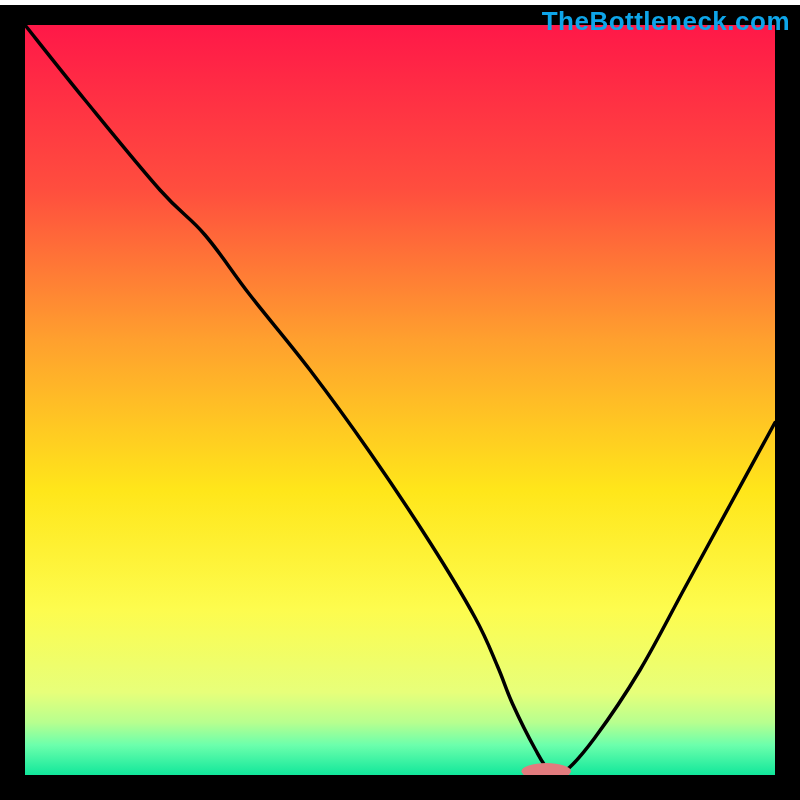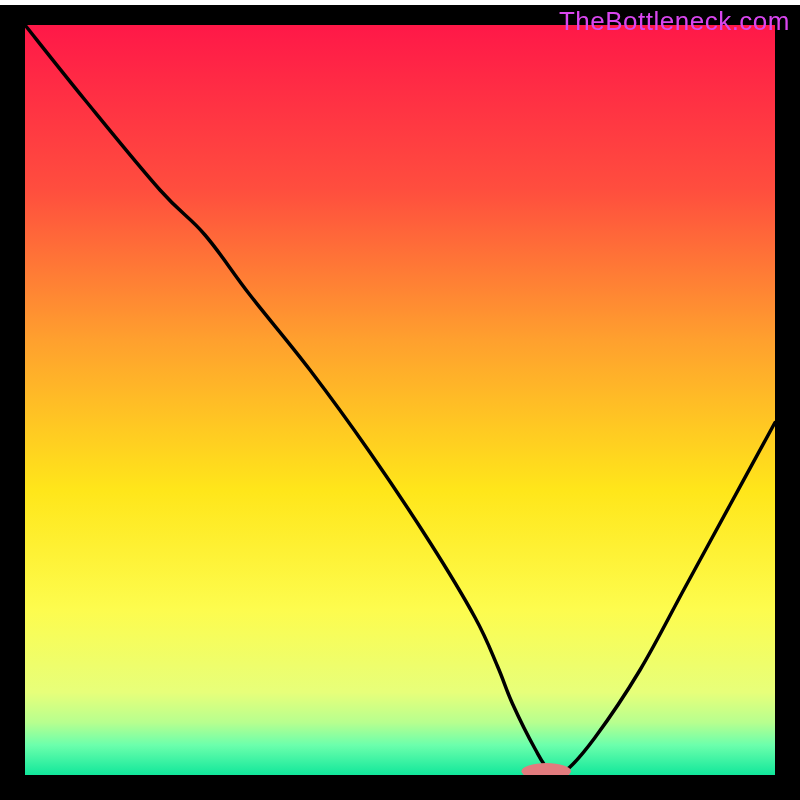--- a/index.html
+++ b/index.html
@@ -12,24 +12,24 @@
   }
   .container {
     position: relative;
     width: 800px;
     height: 800px;
   }
   .watermark {
     position: absolute;
     top: 6px;
     right: 10px;
-    color: #d946ef;
+    color: #0ea5e9;
     font-family: Arial, Helvetica, sans-serif;
     font-size: 26px;
-    font-weight: 400;
+    font-weight: 700;
     letter-spacing: 0.5px;
     z-index: 20;
     user-select: none;
   }
   svg.plot {
     position: absolute;
     top: 0;
     left: 0;
   }
 </style>

